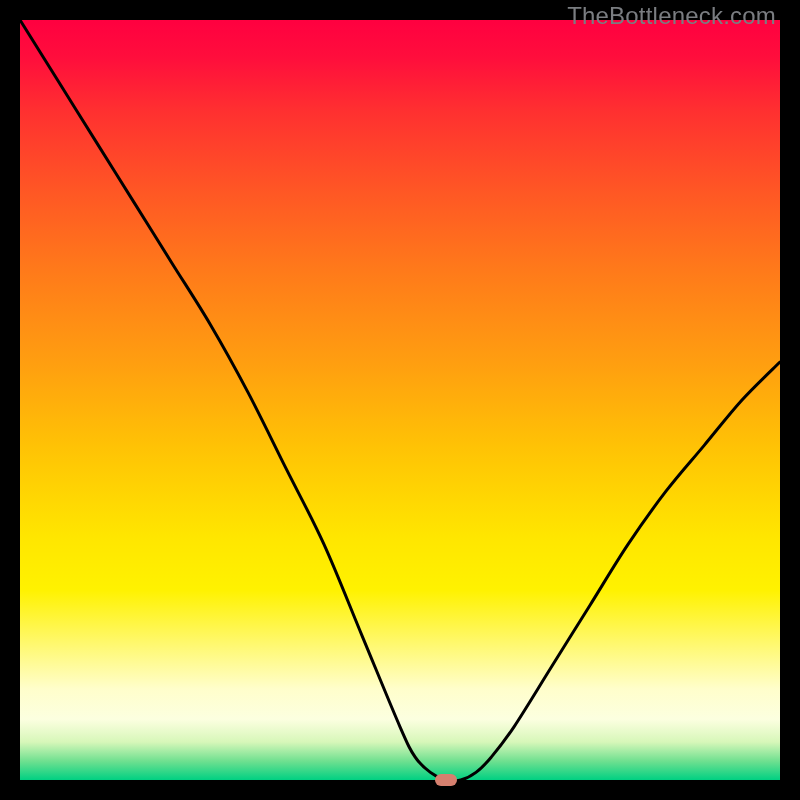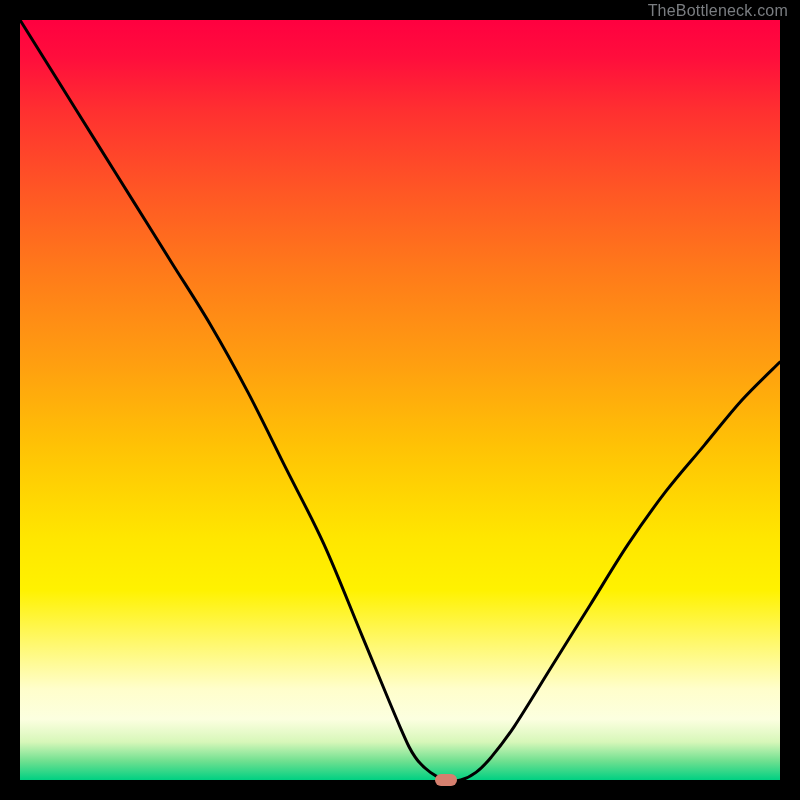--- a/index.html
+++ b/index.html
@@ -36,23 +36,23 @@
       #fffecb 88%,
       #fcffe0 92%,
       #d7f7b9 95%,
       #70e090 97.5%,
       #00d082 100%
     );
   }
   .watermark {
     position: absolute;
     top: 2px;
-    right: 12px;
+    right: 24px;
     color: #7a7d81;
-    font-size: 16px;
+    font-size: 24px;
     font-weight: 500;
     letter-spacing: 0.2px;
     z-index: 5;
   }
   svg.curve {
     position: absolute;
     left: 0;
     top: 0;
     width: 760px;
     height: 760px;

